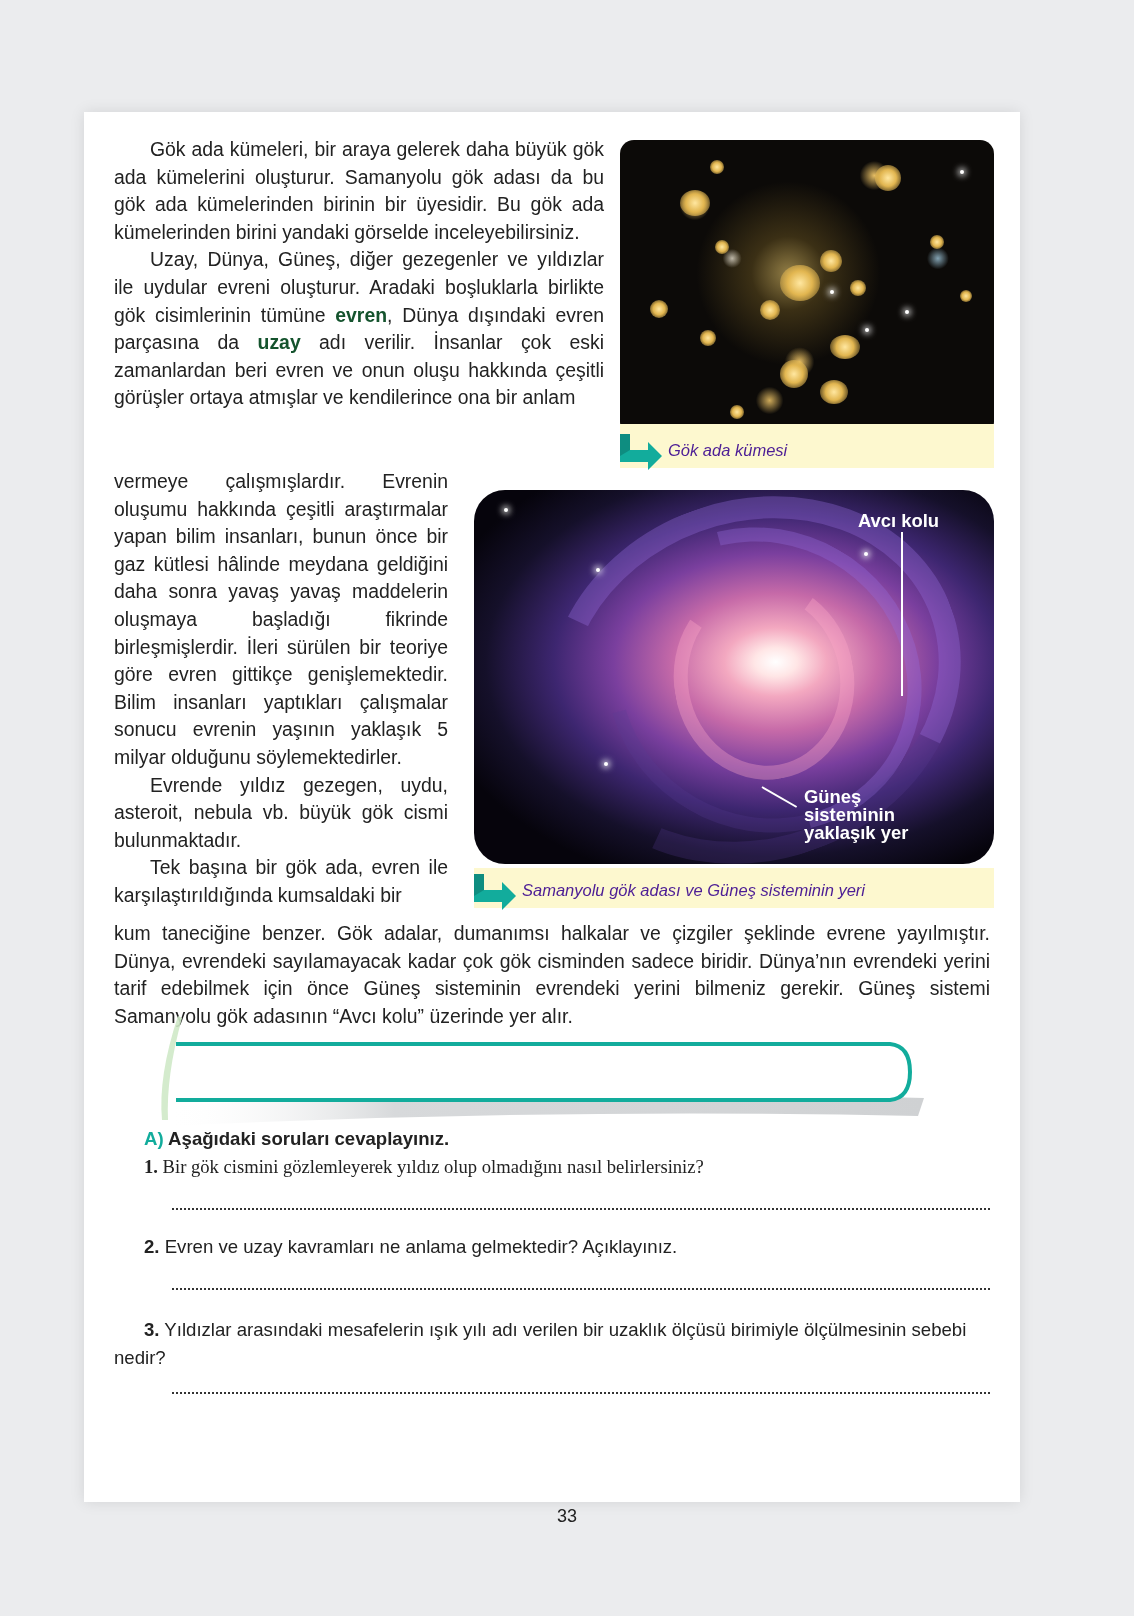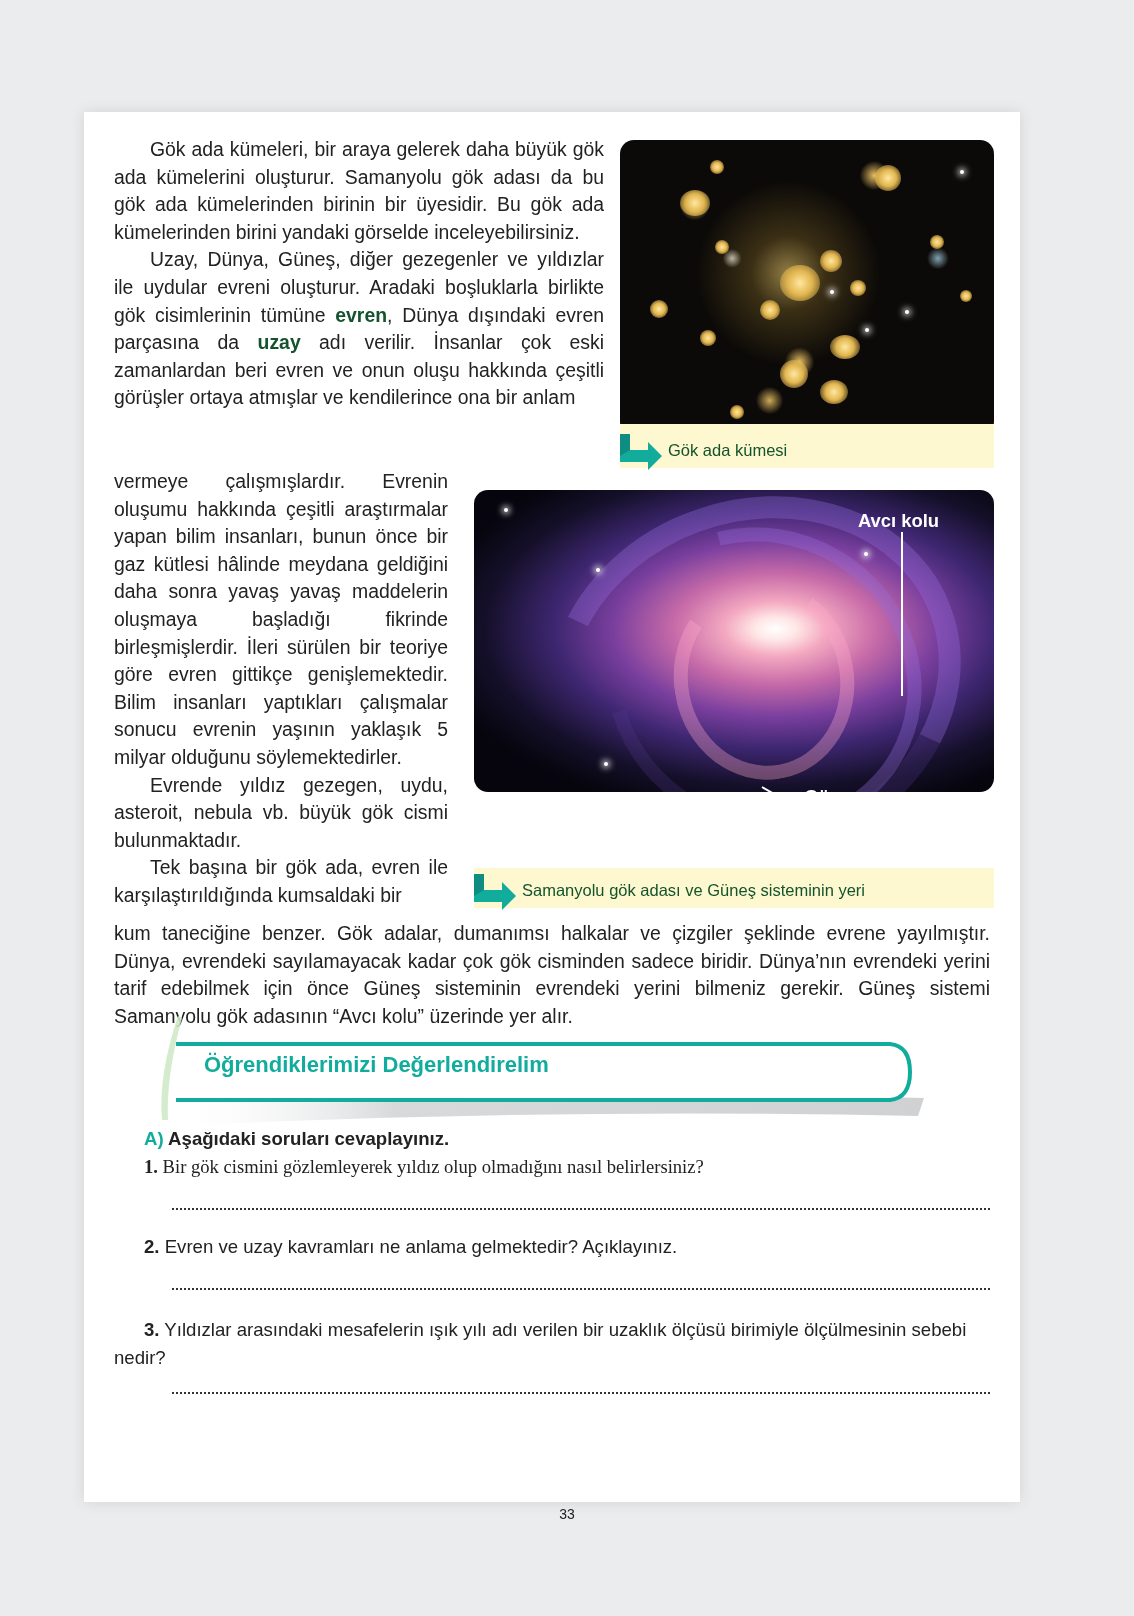--- a/index.html
+++ b/index.html
@@ -59,44 +59,46 @@
         radial-gradient(circle at 20% 22%, rgba(255,210,110,0.9) 0, rgba(0,0,0,0) 4%),
         radial-gradient(circle at 68% 12%, rgba(255,210,110,0.9) 0, rgba(0,0,0,0) 4%),
         radial-gradient(circle at 48% 75%, rgba(255,210,110,0.9) 0, rgba(0,0,0,0) 5%),
         radial-gradient(circle at 40% 88%, rgba(255,210,110,0.8) 0, rgba(0,0,0,0) 4%),
         radial-gradient(circle at 85% 40%, rgba(160,200,220,0.8) 0, rgba(0,0,0,0) 3%),
         radial-gradient(circle at 30% 40%, rgba(230,230,230,0.8) 0, rgba(0,0,0,0) 3%),
         #0c0a08;
     }
     .dot { position: absolute; border-radius: 50%; background: radial-gradient(circle, #ffe7a0 0, #e2b650 45%, rgba(226,182,80,0) 100%); }
     .fig2 .fig-img {
-      height: 302px;
+      height: 374px;
       background:
         radial-gradient(ellipse at 58% 46%, #ffffff 0, #ffe6e6 5%, #f3a8c0 12%, #c66aa8 24%, #7a3f9e 38%, #3d2670 52%, #15102a 68%, #06040c 82%);
+      border-radius: 31px;
     }
     .swirl {
       position: absolute; border-radius: 50%;
       border: 14px solid rgba(150,110,220,0.35);
       border-left-color: rgba(0,0,0,0);
       border-bottom-color: rgba(90,60,150,0.25);
     }
     .star {
       position: absolute; width: 4px; height: 4px; border-radius: 50%;
       background: #fff; box-shadow: 0 0 6px 2px rgba(255,255,255,0.8);
     }
     .caption {
       position: absolute; left: 0; right: 0; bottom: 0;
       height: 40px;
       background: #fdf8cf;
       display: flex; align-items: flex-end;
     }
     .fig1 .caption { height: 44px; }
     .caption-text {
+      font-style: italic;
       font-size: 16.5px;
-      color: #14532d;
+      color: #4c1d95;
       margin-left: 48px;
       margin-bottom: 8px;
     }
     .arrow-icon {
       position: absolute; left: 0; bottom: -2px;
       width: 44px; height: 36px;
     }
     .label-white {
       position: absolute; color: #fff; font-weight: bold;
       font-size: 18.4px; line-height: 18px;
@@ -128,21 +130,21 @@
       position: absolute;
       left: 58px; width: 818px;
       border-bottom: 2px dotted #333;
       height: 2px;
     }
     .page-number {
       position: absolute;
       left: 0; width: 1134px;
       top: 1506px;
       text-align: center;
-      font-size: 14px;
+      font-size: 18px;
       color: #222;
     }
   </style>
 </head>
 <body>
 
 <div class="page">
 
   <div class="col-top text">
     <p class="para-line-indent">Gök ada kümeleri, bir araya gelerek daha büyük gök ada kümelerini oluşturur. Samanyolu gök adası da bu gök ada kümelerinden birinin bir üyesidir. Bu gök ada kümelerinden birini yandaki görselde inceleyebilirsiniz.</p>
@@ -222,21 +224,20 @@
         <linearGradient id="shadowG" x1="0" x2="1">
           <stop offset="0" stop-color="#ffffff" stop-opacity="0"></stop>
           <stop offset="0.3" stop-color="#d7d9db"></stop>
           <stop offset="1" stop-color="#cfd1d3"></stop>
         </linearGradient>
       </defs>
       <path d="M20 90 Q 320 70 776 82 L 770 100 Q 400 92 20 110 Z" fill="url(#shadowG)"></path>
       <path d="M14 104 Q 10 60 30 0 L 34 2 Q 18 60 20 104 Z" fill="#cfe9c8" opacity="0.9"></path>
       <path d="M28 28 L 742 28 Q 762 30 762 56 Q 762 82 742 84 L 28 84" fill="#ffffff" stroke="#12ac9c" stroke-width="4"></path>
     </svg>
-    <div class="banner-title">Öğrendiklerimizi Değerlendirelim</div>
   </div>
 
   <div class="section-a">
     <div class="q-head" style="position:absolute;left:0;top:0;">
       <span class="q-letter">A)</span>
       <span>Aşağıdaki soruları cevaplayınız.</span>
     </div>
 
     <div class="q" style="top:28px;font-family:Liberation Serif, serif;">
       <span style="margin-left:30px;" class="q-num">1.</span>

